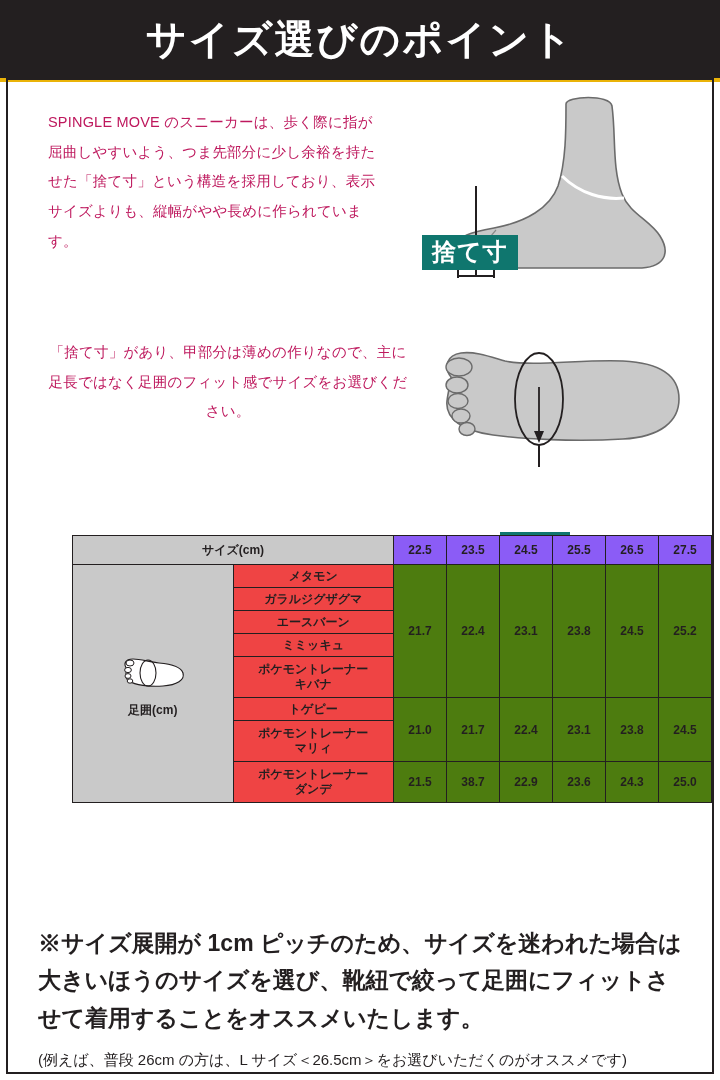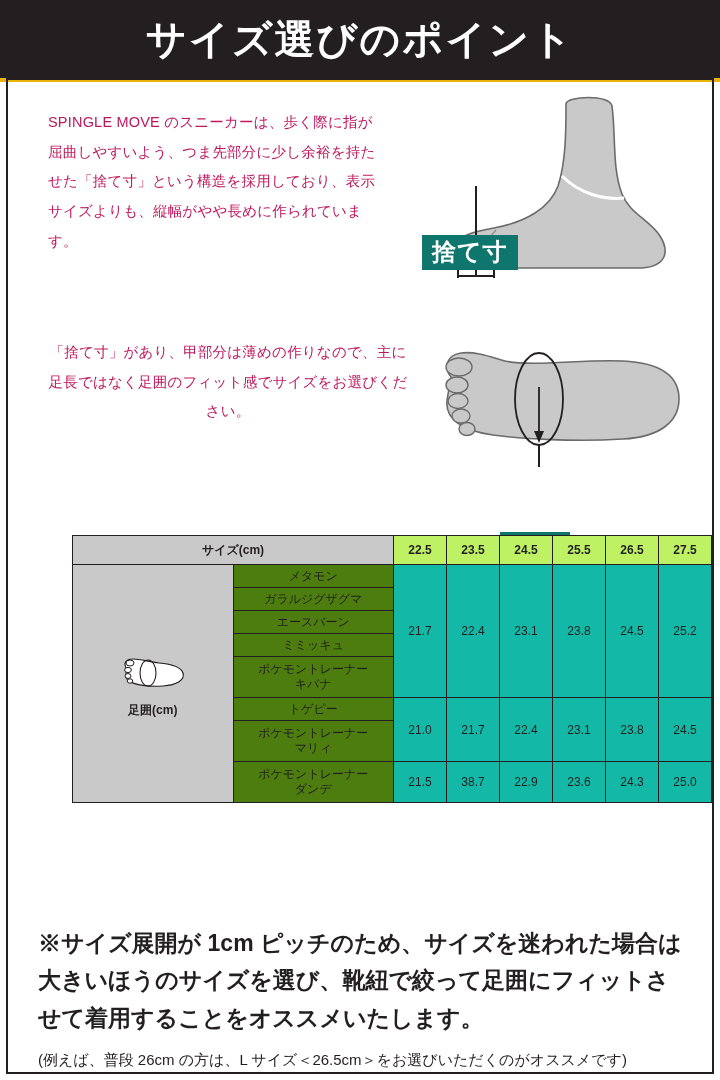--- a/index.html
+++ b/index.html
@@ -116,38 +116,38 @@
     color: #231f20;
     padding: 0;
   }
   .hdr-size {
     background: #c9c9c9;
     font-weight: bold;
     font-size: 14px;
     height: 28px;
   }
   .hdr-num {
-    background: #bef264;
+    background: #8b5cf6;
     font-weight: bold;
     font-size: 14px;
     width: 52px;
     height: 28px;
   }
   .rowlabel {
-    background: #4d7c0f;
+    background: #ef4444;
     font-size: 11.5px;
     height: 22px;
     line-height: 1.25;
-    font-weight: normal;
+    font-weight: bold;
   }
   .rowlabel.tall { height: 40px; }
   .val {
-    background: #14b8a6;
+    background: #4d7c0f;
     font-size: 14px;
-    font-weight: normal;
+    font-weight: bold;
   }
   .sidecell {
     background: #c9c9c9;
     width: 110px;
     font-size: 13px;
     font-weight: bold;
     vertical-align: middle;
   }
   .sidecell .foot-ic {
     display: block;

